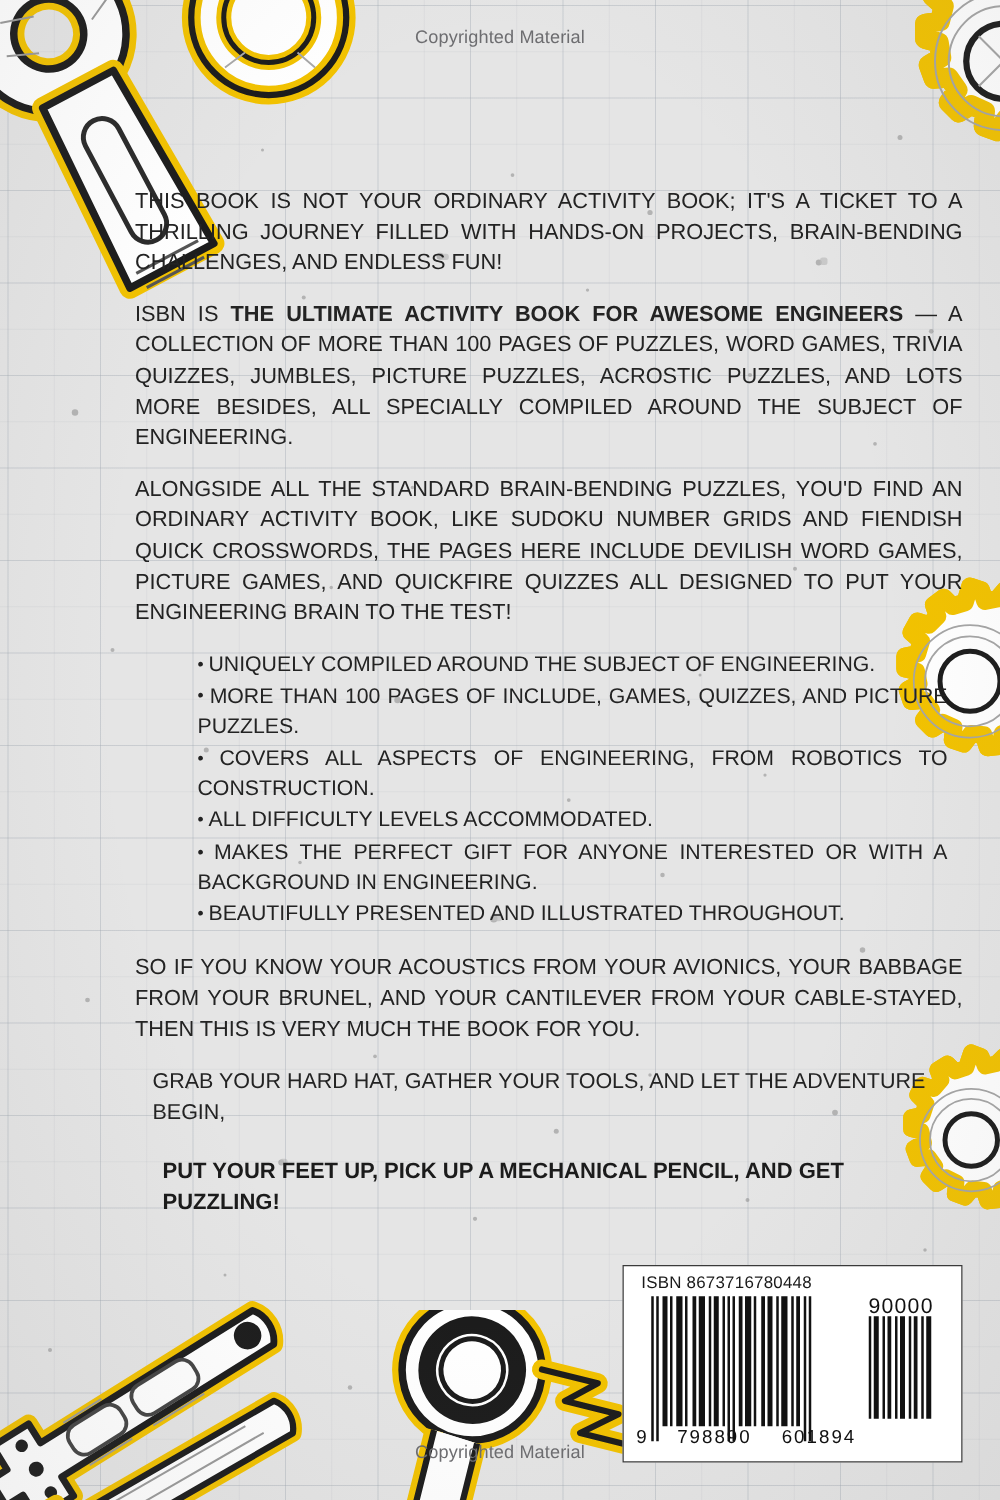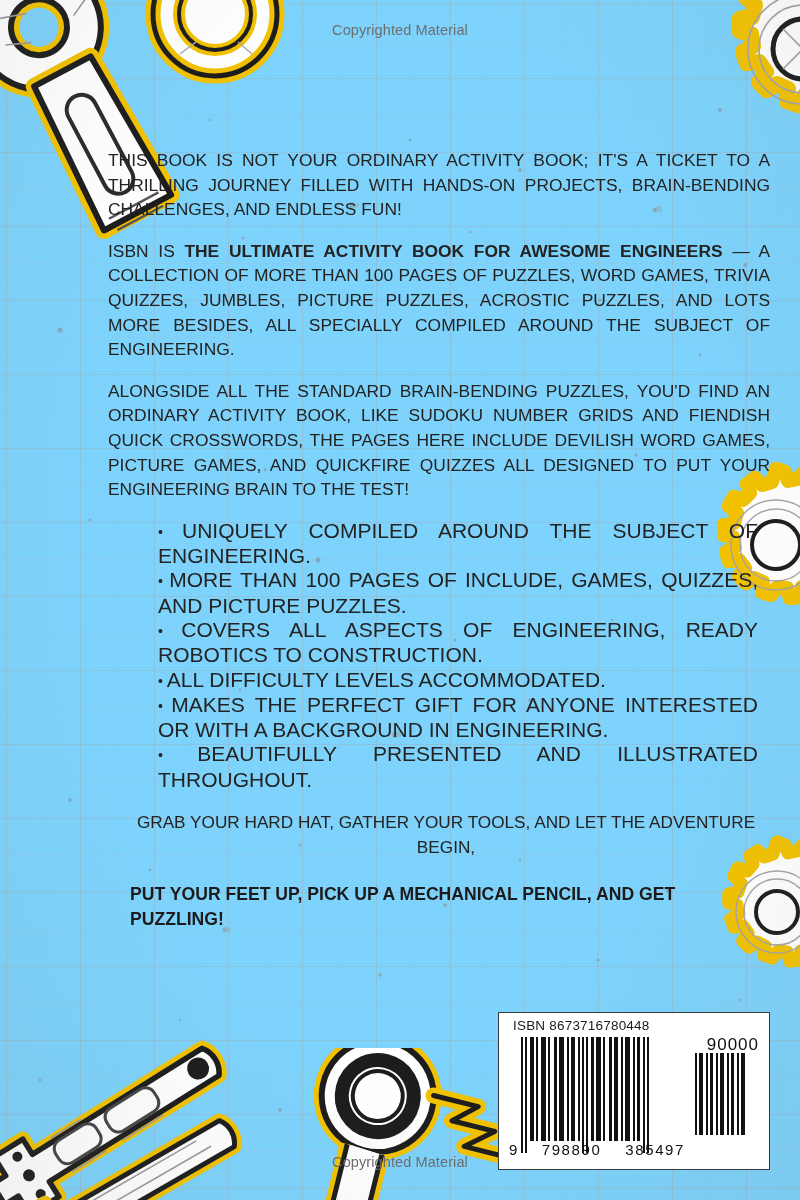--- a/index.html
+++ b/index.html
@@ -6,21 +6,21 @@
   html, body {
     margin: 0;
     padding: 0;
     background: #8a8a8a;
   }
   .page {
     position: relative;
     width: 800px;
     height: 1200px;
     overflow: hidden;
-    background-color: #7dd3fc;
+    background-color: #e5e5e5;
     font-family: "Liberation Sans", sans-serif;
     color: #262626;
   }
   
   .grid-layer {
     position: absolute;
     inset: 0;
     background-image:
       linear-gradient(to right, rgba(160,168,178,0.30) 1px, transparent 1px),
       linear-gradient(to bottom, rgba(160,168,178,0.30) 1px, transparent 1px),
@@ -111,39 +111,38 @@
   p.para b { font-weight: bold; }
 
   ul.features {
     margin: 4px 0 18px 0;
     padding: 0;
     list-style: none;
     width: 600px;
     margin-left: 50px;
   }
   ul.features li {
-    font-size: 21px;
+    font-size: 17px;
     line-height: 24.3px;
     text-align: justify;
     margin-bottom: 0px;
     color: #232323;
   }
   ul.features li::before {
     content: "\2022\00a0";
     font-size: 14px;
     vertical-align: 1px;
   }
 
   p.tagline-a {
     margin: 6px 0 0 0;
     padding-left: 14px;
     font-size: 17.2px;
     line-height: 25px;
     color: #232323;
-    text-align: center;
   }
   p.tagline-b {
     margin: 22px 0 0 0;
     padding-left: 22px;
     font-size: 17.6px;
     font-weight: bold;
     line-height: 25px;
     color: #1b1b1b;
   }
 
@@ -161,21 +160,21 @@
   .isbn-label {
     position: absolute;
     left: 14px; top: 5px;
     font-size: 13.5px;
     letter-spacing: .2px;
     color: #1a1a1a;
     font-family: "Liberation Sans", sans-serif;
   }
   .addon-label {
     position: absolute;
-    right: 10px; top: 22px;
+    right: 22px; top: 22px;
     font-size: 17px;
     letter-spacing: 1px;
     color: #111;
   }
   .bars-main {
     position: absolute;
     left: 22px; top: 24px;
     width: 152px; height: 104px;
     display: flex;
     align-items: flex-start;
@@ -418,26 +417,27 @@
 
       <p class="para">
         <span>ISBN IS </span><b>THE ULTIMATE ACTIVITY BOOK FOR AWESOME ENGINEERS</b><span> — A COLLECTION OF MORE THAN 100 PAGES OF PUZZLES, WORD GAMES, TRIVIA QUIZZES, JUMBLES, PICTURE PUZZLES, ACROSTIC PUZZLES, AND LOTS MORE BESIDES, ALL SPECIALLY COMPILED AROUND THE SUBJECT OF ENGINEERING.</span>
       </p>
 
       <p class="para">ALONGSIDE ALL THE STANDARD BRAIN-BENDING PUZZLES, YOU'D FIND AN ORDINARY ACTIVITY BOOK, LIKE SUDOKU NUMBER GRIDS AND FIENDISH QUICK CROSSWORDS, THE PAGES HERE INCLUDE DEVILISH WORD GAMES, PICTURE GAMES, AND QUICKFIRE QUIZZES ALL DESIGNED TO PUT YOUR ENGINEERING BRAIN TO THE TEST!</p>
 
       <ul class="features">
         <li>UNIQUELY COMPILED AROUND THE SUBJECT OF ENGINEERING.</li>
         <li>MORE THAN 100 PAGES OF INCLUDE, GAMES, QUIZZES, AND PICTURE PUZZLES.</li>
-        <li>COVERS ALL ASPECTS OF ENGINEERING, READY ROBOTICS TO CONSTRUCTION.</li>
+        <li>COVERS ALL ASPECTS OF ENGINEERING, FROM ROBOTICS TO CONSTRUCTION.</li>
         <li>ALL DIFFICULTY LEVELS ACCOMMODATED.</li>
         <li>MAKES THE PERFECT GIFT FOR ANYONE INTERESTED OR WITH A BACKGROUND IN ENGINEERING.</li>
         <li>BEAUTIFULLY PRESENTED AND ILLUSTRATED THROUGHOUT.</li>
       </ul>
 
+      <p class="para">SO IF YOU KNOW YOUR ACOUSTICS FROM YOUR AVIONICS, YOUR BABBAGE FROM YOUR BRUNEL, AND YOUR CANTILEVER FROM YOUR CABLE-STAYED, THEN THIS IS VERY MUCH THE BOOK FOR YOU.</p>
 
 
       <p class="tagline-a">GRAB YOUR HARD HAT, GATHER YOUR TOOLS, AND LET THE ADVENTURE BEGIN,</p>
       <p class="tagline-b">PUT YOUR FEET UP, PICK UP A MECHANICAL PENCIL, AND GET PUZZLING!</p>
     </div>
 
     <div class="barcode-box">
       <div class="isbn-label">ISBN 8673716780448</div>
       <div class="addon-label">90000</div>
 
@@ -509,20 +509,20 @@
         <div class="bar" style="width:3px"></div>
           <div class="bar sp" style="width:3px"></div>
         <div class="bar" style="width:2px"></div>
           <div class="bar sp" style="width:2px"></div>
         <div class="bar" style="width:4px"></div>
       </div>
 
       <div class="digits-main">
         <span>9</span>
         <span class="g">798890</span>
-        <span class="g">385497</span>
+        <span class="g">601894</span>
       </div>
     </div>
 
     <div class="copyright-bottom">Copyrighted Material</div>
 
   </div>
 </div>
 
 </body></html>

